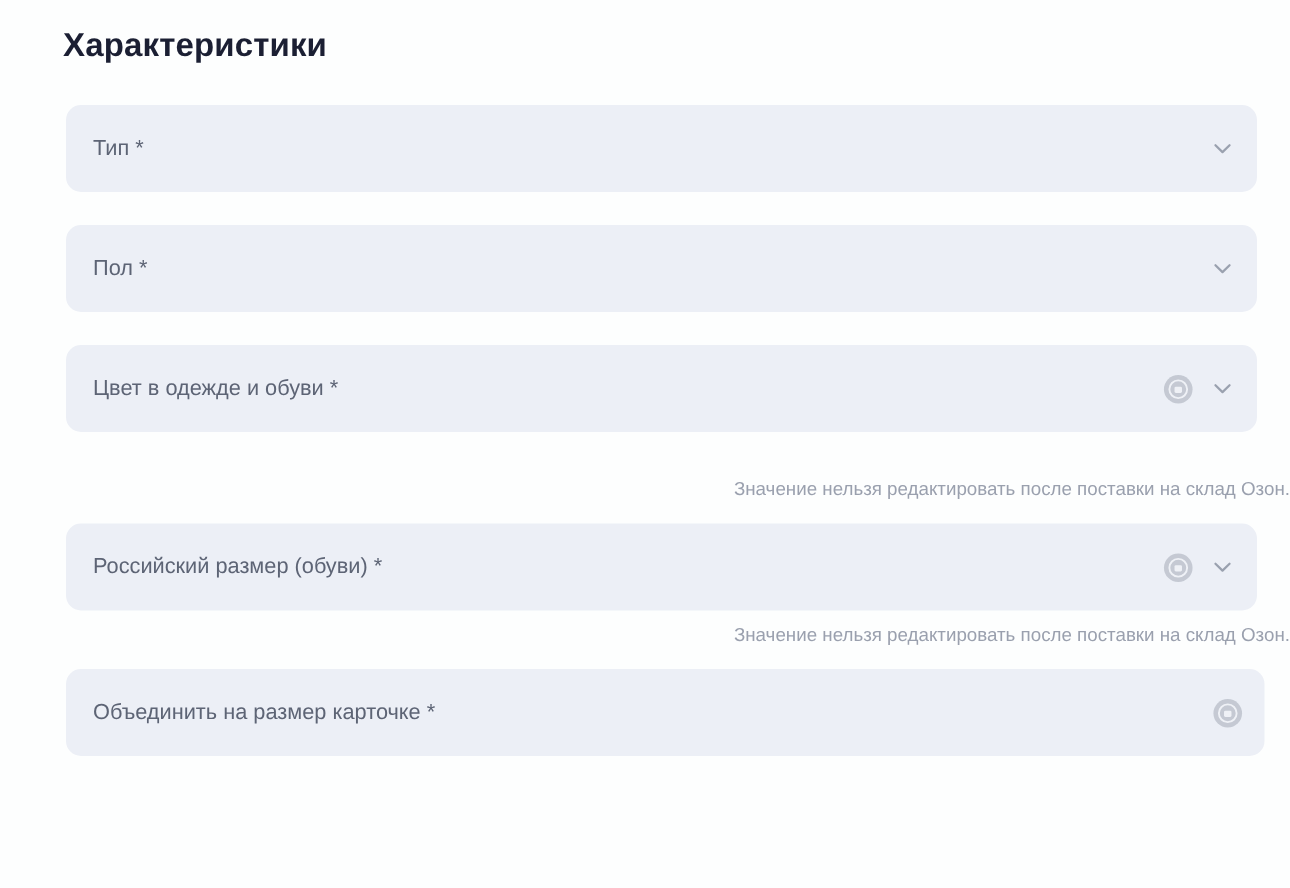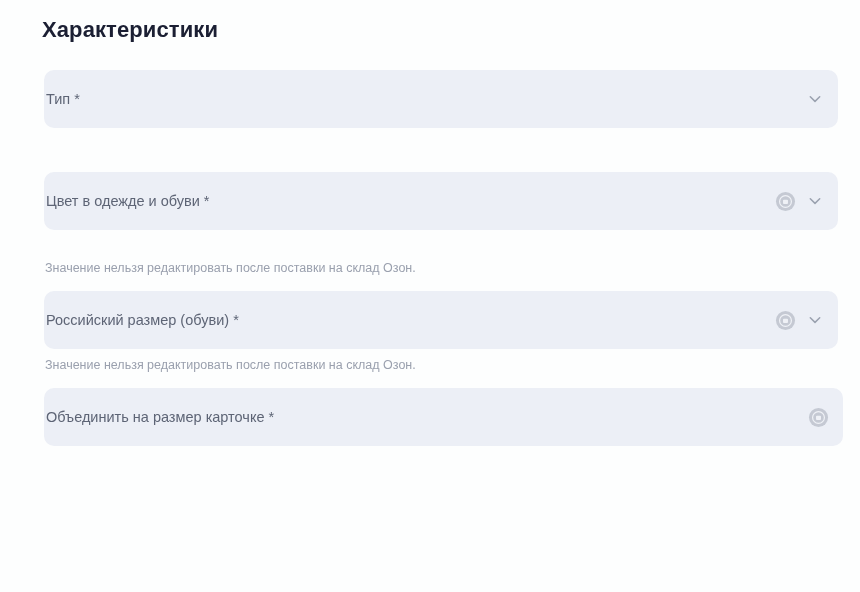--- a/index.html
+++ b/index.html
@@ -13,20 +13,21 @@
     font-family: "Liberation Sans", "DejaVu Sans", sans-serif;
     overflow: hidden;
     -webkit-font-smoothing: antialiased;
   }
 
   .page {
     position: relative;
     width: 708px;
     height: 592px;
     box-sizing: border-box;
+    text-align: right;
   }
 
   .section-title {
     position: absolute;
     left: 42px;
     top: 16px;
     font-size: 22px;
     font-weight: bold;
     color: #1b1f33;
     letter-spacing: 0.1px;
@@ -55,21 +56,21 @@
     display: flex;
     align-items: center;
   }
 
   .field.w-narrow { width: 794px; }
   .field.w-wide   { width: 799px; }
 
   .field-label {
     font-size: 14.5px;
     color: #5d6475;
-    padding-left: 2px;
+    padding-left: 18px;
     line-height: 18px;
     white-space: nowrap;
     user-select: none;
   }
 
   .field-controls {
     position: absolute;
     right: 14px;
     top: 0;
     height: 58px;
@@ -118,20 +119,30 @@
         <span class="field-label">Тип *</span>
         <span class="field-controls">
           <svg class="icon-chevron" viewBox="0 0 18 18">
             <path d="M4.3 6.8 L9 11.4 L13.7 6.8" fill="none" stroke="#9aa1af" stroke-width="1.5" stroke-linecap="round" stroke-linejoin="round"></path>
           </svg>
         </span>
       </div>
     </div>
     <div class="gap-standard"></div>
 
+    <div class="field-row">
+      <div class="field w-narrow">
+        <span class="field-label">Пол *</span>
+        <span class="field-controls">
+          <svg class="icon-chevron" viewBox="0 0 18 18">
+            <path d="M4.3 6.8 L9 11.4 L13.7 6.8" fill="none" stroke="#9aa1af" stroke-width="1.5" stroke-linecap="round" stroke-linejoin="round"></path>
+          </svg>
+        </span>
+      </div>
+    </div>
     <div class="gap-standard"></div>
 
     <div class="field-row">
       <div class="field w-narrow">
         <span class="field-label">Цвет в одежде и обуви *</span>
         <span class="field-controls">
           <svg class="icon-badge" viewBox="0 0 22 22">
             <circle cx="11" cy="11" r="10" fill="#c3c8d2"></circle>
             <circle cx="11" cy="11" r="6.2" fill="none" stroke="#f0f2f7" stroke-width="1.3"></circle>
             <rect x="8.4" y="9.2" width="5.2" height="4.4" rx="1" fill="#f0f2f7"></rect>

